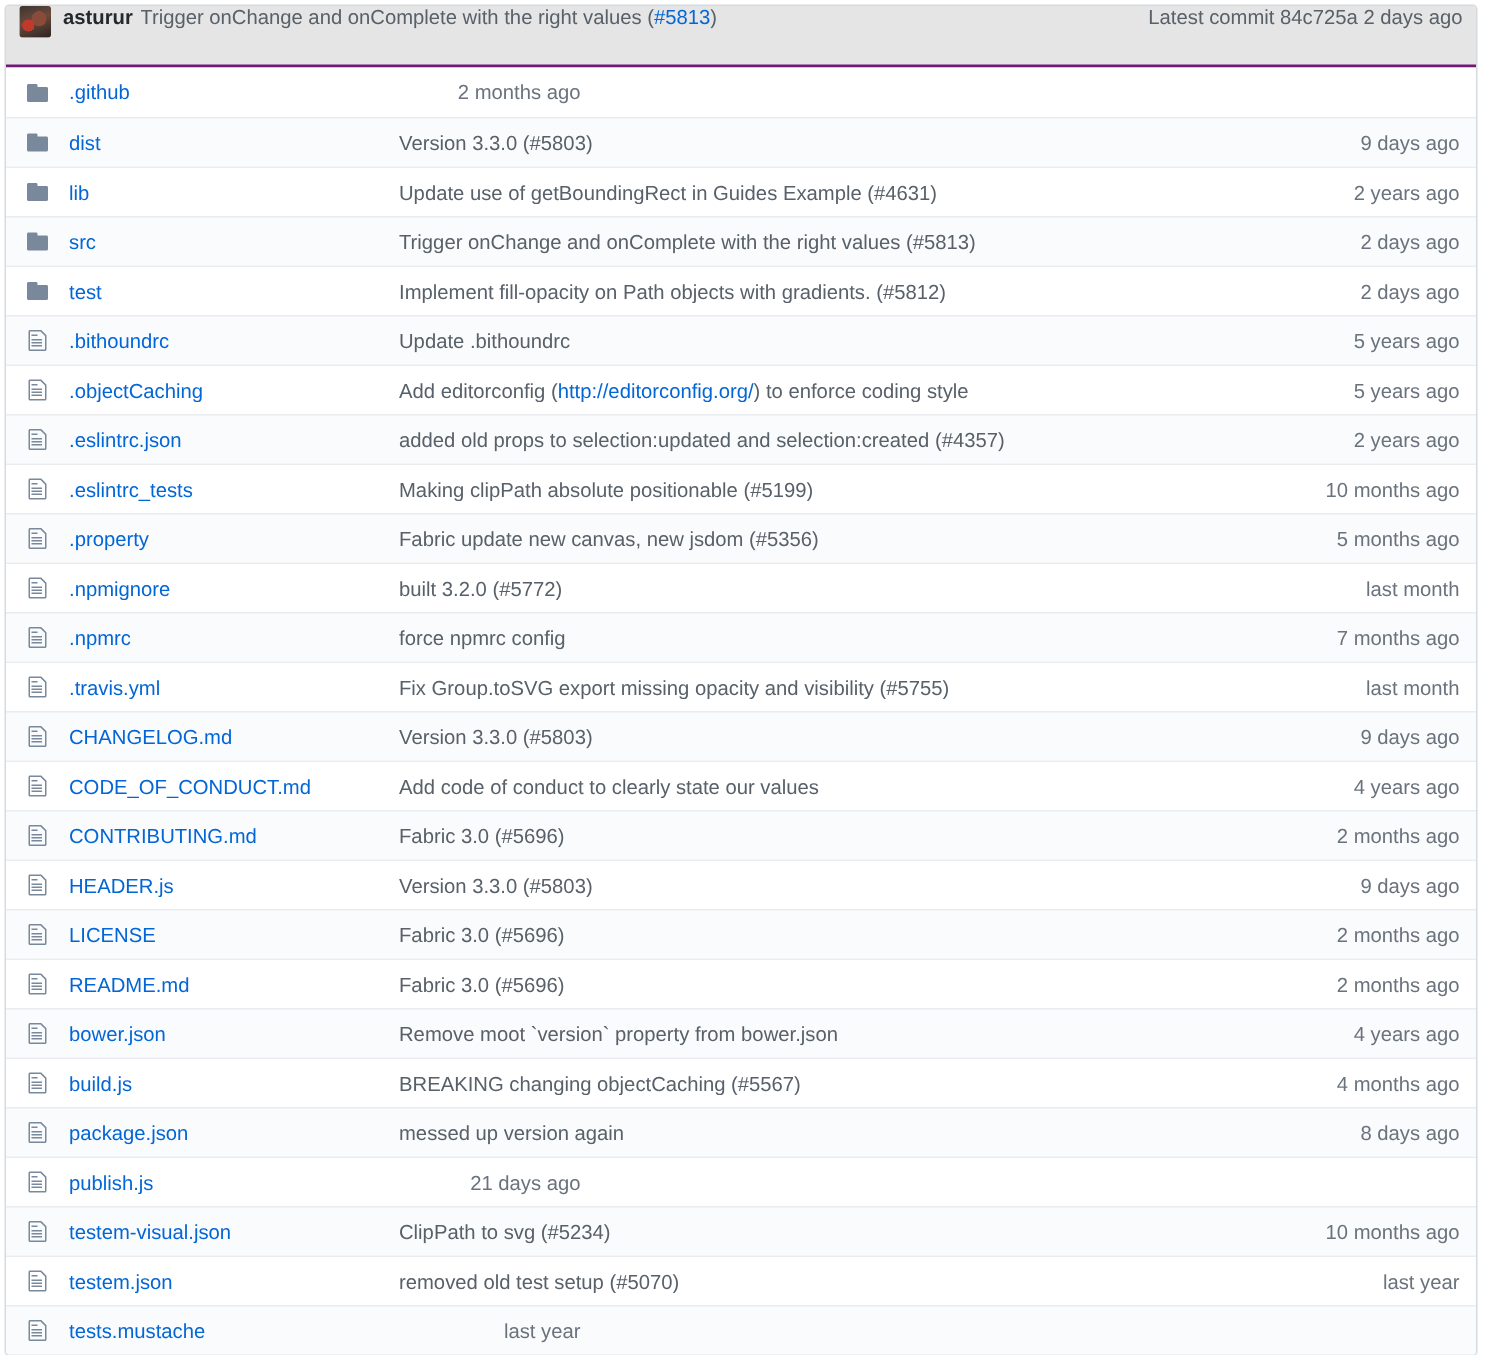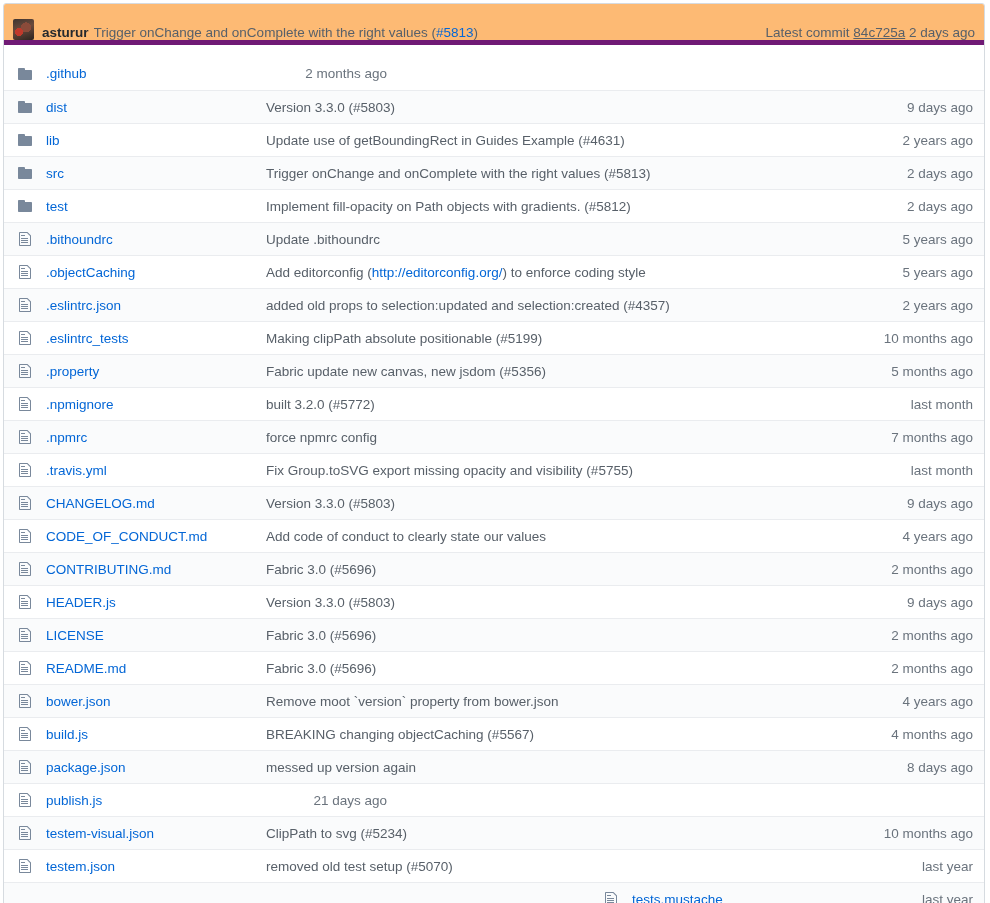--- a/index.html
+++ b/index.html
@@ -25,24 +25,24 @@
     border: 1px solid #d6dbe0;
     border-radius: 3px;
     box-sizing: border-box;
     background: #ffffff;
     overflow: hidden;
   }
 
   
   .commit-header {
     display: flex;
-    align-items: flex-end;
+    align-items: flex-start;
     height: 41px;
-    background: #fdba74;
-    border-bottom: 5px solid #701a75;
+    background: #e5e5e5;
+    border-bottom: 2px solid #701a75;
     padding: 0 9px 0 9px;
     box-sizing: border-box;
   }
   .avatar {
     width: 21px;
     height: 21px;
     flex: 0 0 21px;
     border-radius: 2px;
     margin-right: 8px;
     background:
@@ -68,39 +68,36 @@
     color: #0366d6;
   }
   .commit-meta {
     color: #586069;
     white-space: nowrap;
     margin-left: 14px;
     flex: 0 0 auto;
   }
   .commit-meta .sha {
     color: #586069;
-    text-decoration: underline;
   }
 
   
   .file-row {
     display: flex;
     align-items: center;
     height: 33px;
     border-top: 1px solid #eaecef;
     box-sizing: border-box;
     background: #ffffff;
   }
   .file-row:first-of-type {
     border-top: none;
-    margin-top: 12px;
   }
   .file-row.alt {
     background: #fafbfc;
-    justify-content: flex-end;
   }
 
   .cell-icon {
     flex: 0 0 26px;
     display: flex;
     align-items: center;
     justify-content: center;
     padding-left: 8px;
     box-sizing: content-box;
   }

